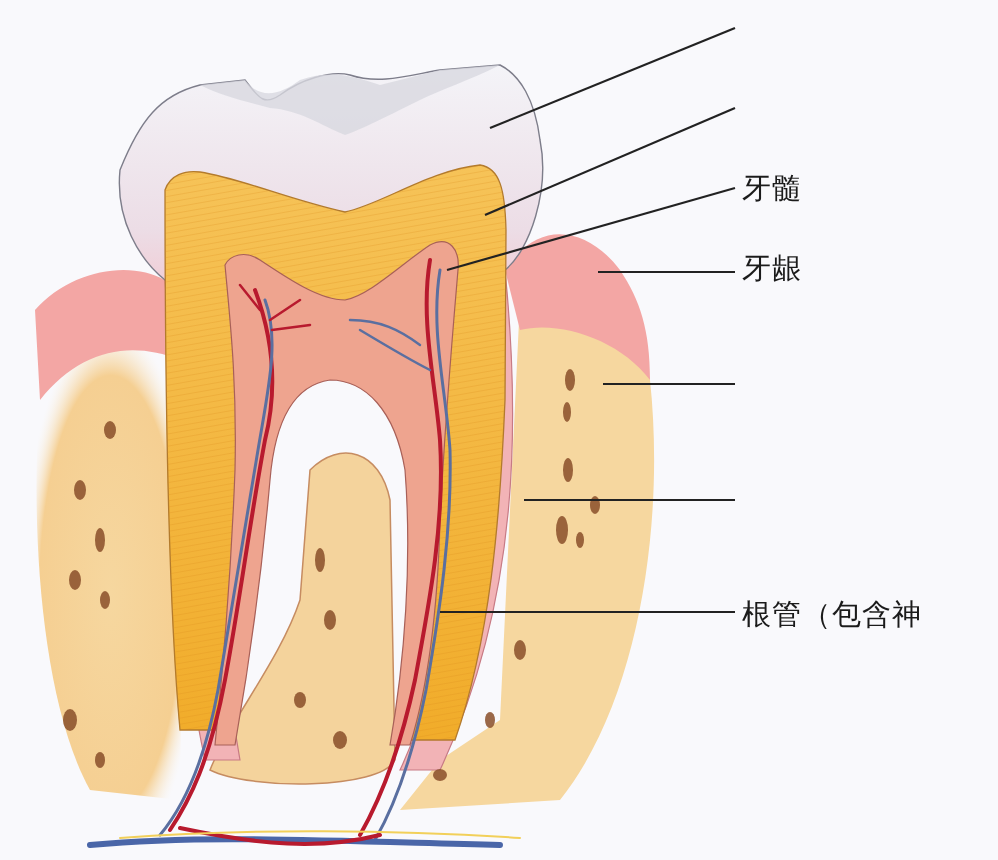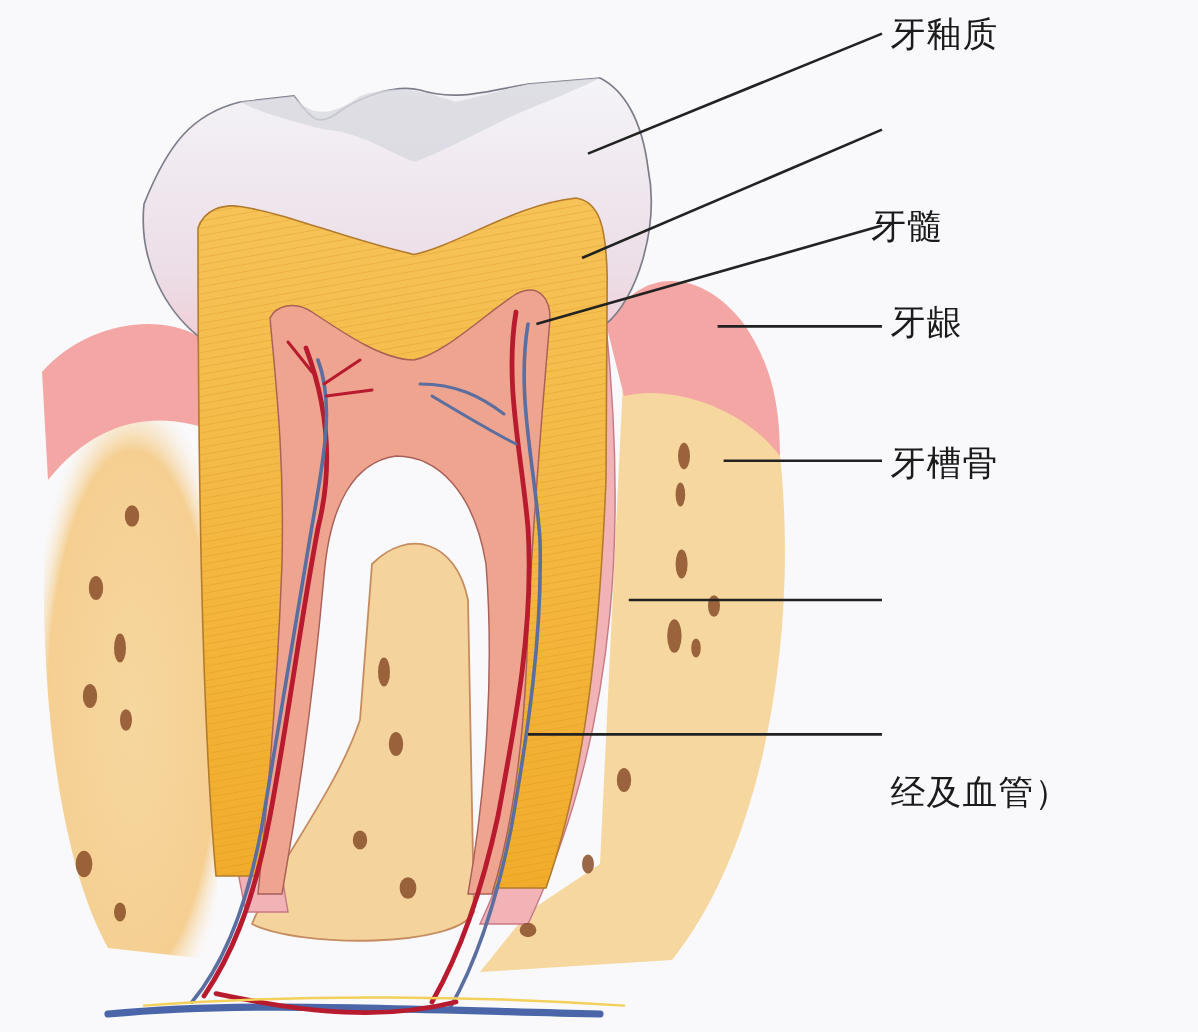--- a/index.html
+++ b/index.html
@@ -94,18 +94,16 @@
       <line x1="490" y1="128" x2="735" y2="28"></line>
       <line x1="485" y1="215" x2="735" y2="108"></line>
       <line x1="447" y1="270" x2="735" y2="188"></line>
       <line x1="598" y1="272" x2="735" y2="272"></line>
       <line x1="603" y1="384" x2="735" y2="384"></line>
       <line x1="524" y1="500" x2="735" y2="500"></line>
       <line x1="440" y1="612" x2="735" y2="612"></line>
     </g>
   </svg>
 
-  <div class="label" style="left:742px;top:8px">牙釉质</div>
-  <div class="label" style="left:726px;top:168px">牙髓</div>
+  <div class="label" style="left:742px;top:168px">牙髓</div>
   <div class="label" style="left:742px;top:248px">牙龈</div>
-  <div class="label" style="left:742px;top:366px">牙槽骨</div>
-  <div class="label" style="left:742px;top:640px">经及血管）</div>
+  <div class="label" style="left:742px;top:594px">根管（包含神</div>
 </div>
 
 </body></html>

